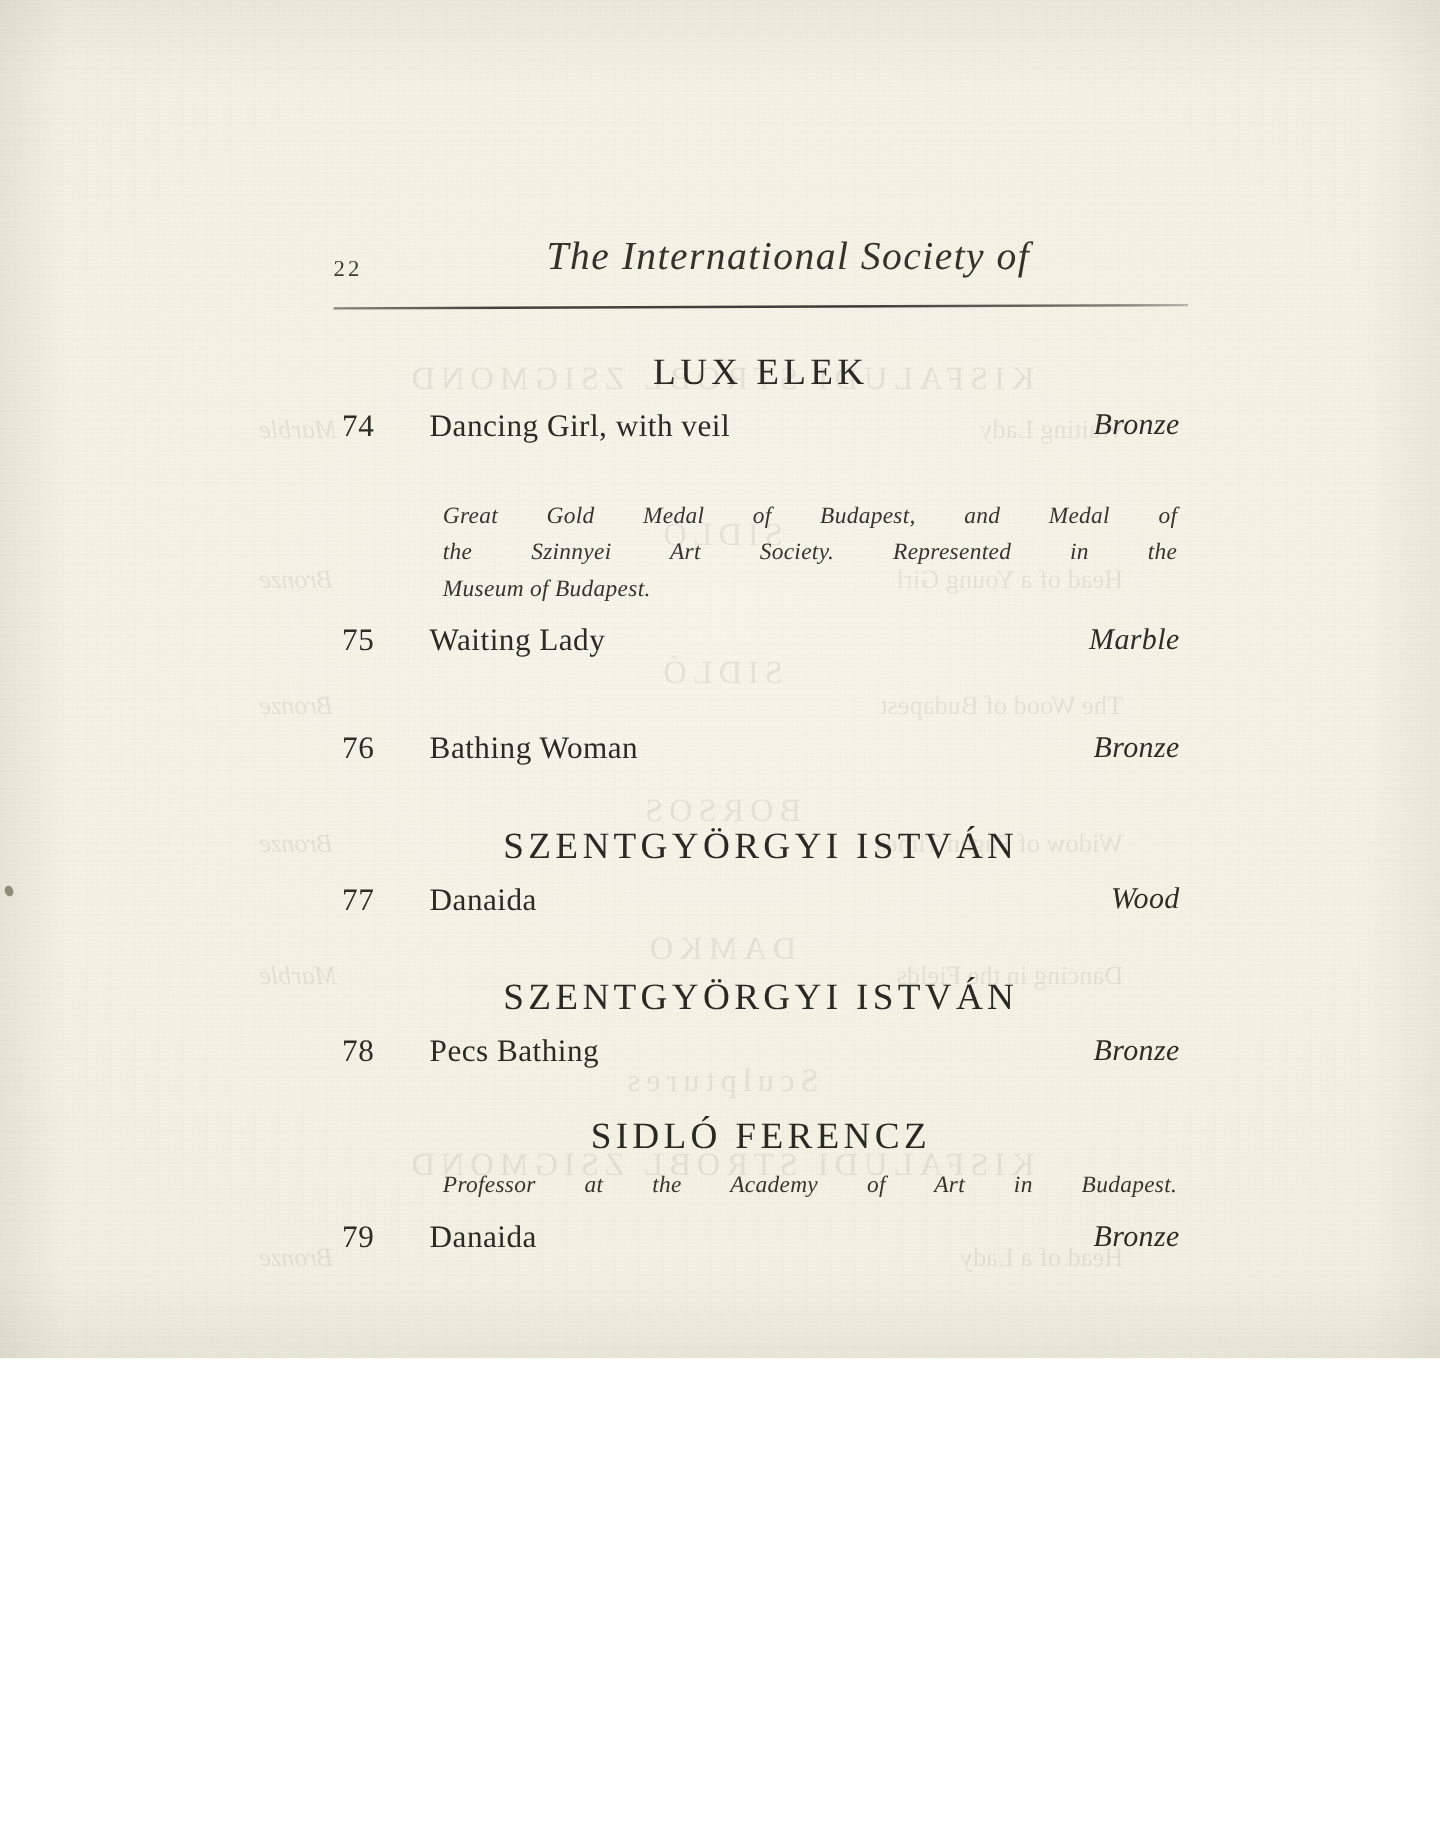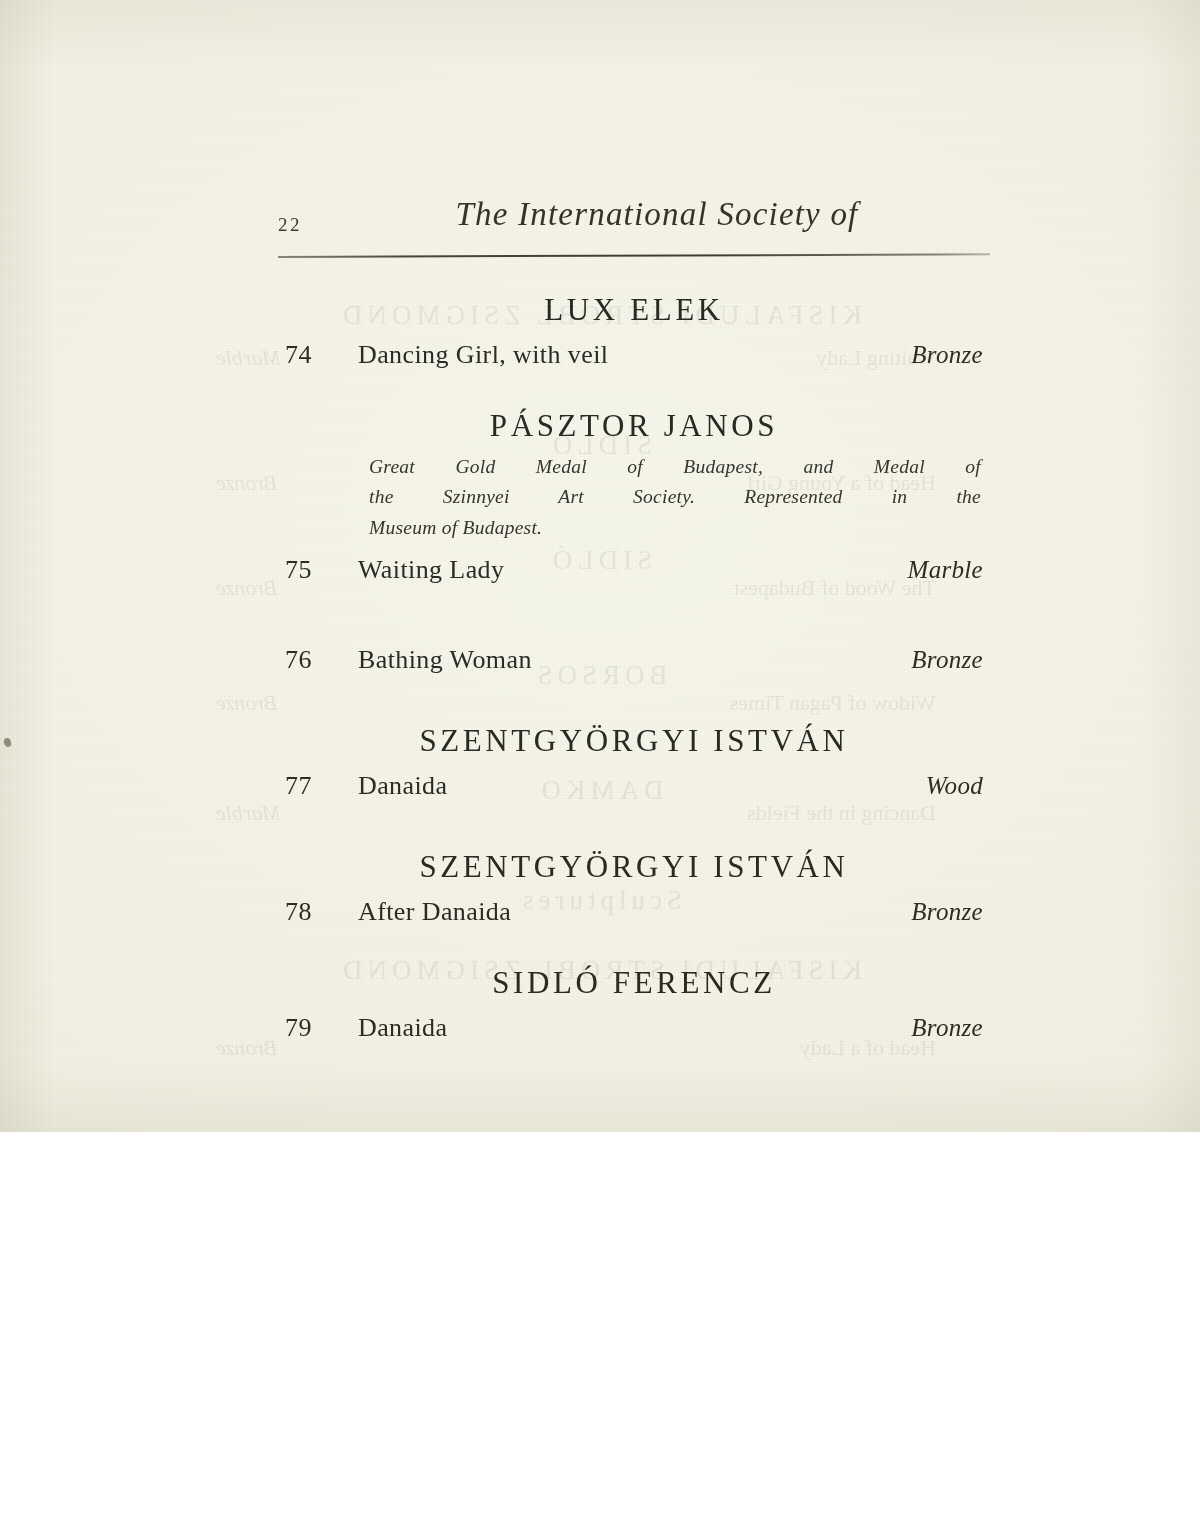--- a/index.html
+++ b/index.html
@@ -261,21 +261,20 @@
   <div class="rule"></div>
 
   <div class="column" id="entry-column">
       <div class="artist">LUX ELEK</div>
       <div class="entry">
         <div class="num">74</div>
         <div class="title">Dancing Girl, with veil</div>
         <div class="material">Bronze</div>
       </div>
       <div class="gap-md"></div>
-      <div class="artist">PÁSZTOR JANOS</div>
       <div class="note">
         <span class="just">Great Gold Medal of Budapest, and Medal of</span>
         <span class="just">the Szinnyei Art Society.   Represented in the</span>
         <span class="last">Museum of Budapest.</span>
       </div>
       <div class="entry">
         <div class="num">75</div>
         <div class="title">Waiting Lady</div>
         <div class="material">Marble</div>
       </div>
@@ -289,26 +288,27 @@
       <div class="artist">SZENTGYÖRGYI ISTVÁN</div>
       <div class="entry">
         <div class="num">77</div>
         <div class="title">Danaida</div>
         <div class="material">Wood</div>
       </div>
       <div class="gap-lg"></div>
       <div class="artist">SZENTGYÖRGYI ISTVÁN</div>
       <div class="entry">
         <div class="num">78</div>
-        <div class="title">After Danaida</div>
+        <div class="title">Pecs Bathing</div>
         <div class="material">Bronze</div>
       </div>
       <div class="gap-md"></div>
       <div class="artist">SIDLÓ FERENCZ</div>
       <div class="note">
+        <span class="just">Professor at the Academy of Art in Budapest.</span>
       </div>
       <div class="entry">
         <div class="num">79</div>
         <div class="title">Danaida</div>
         <div class="material">Bronze</div>
       </div>
     </div>
 
 </div>
 

